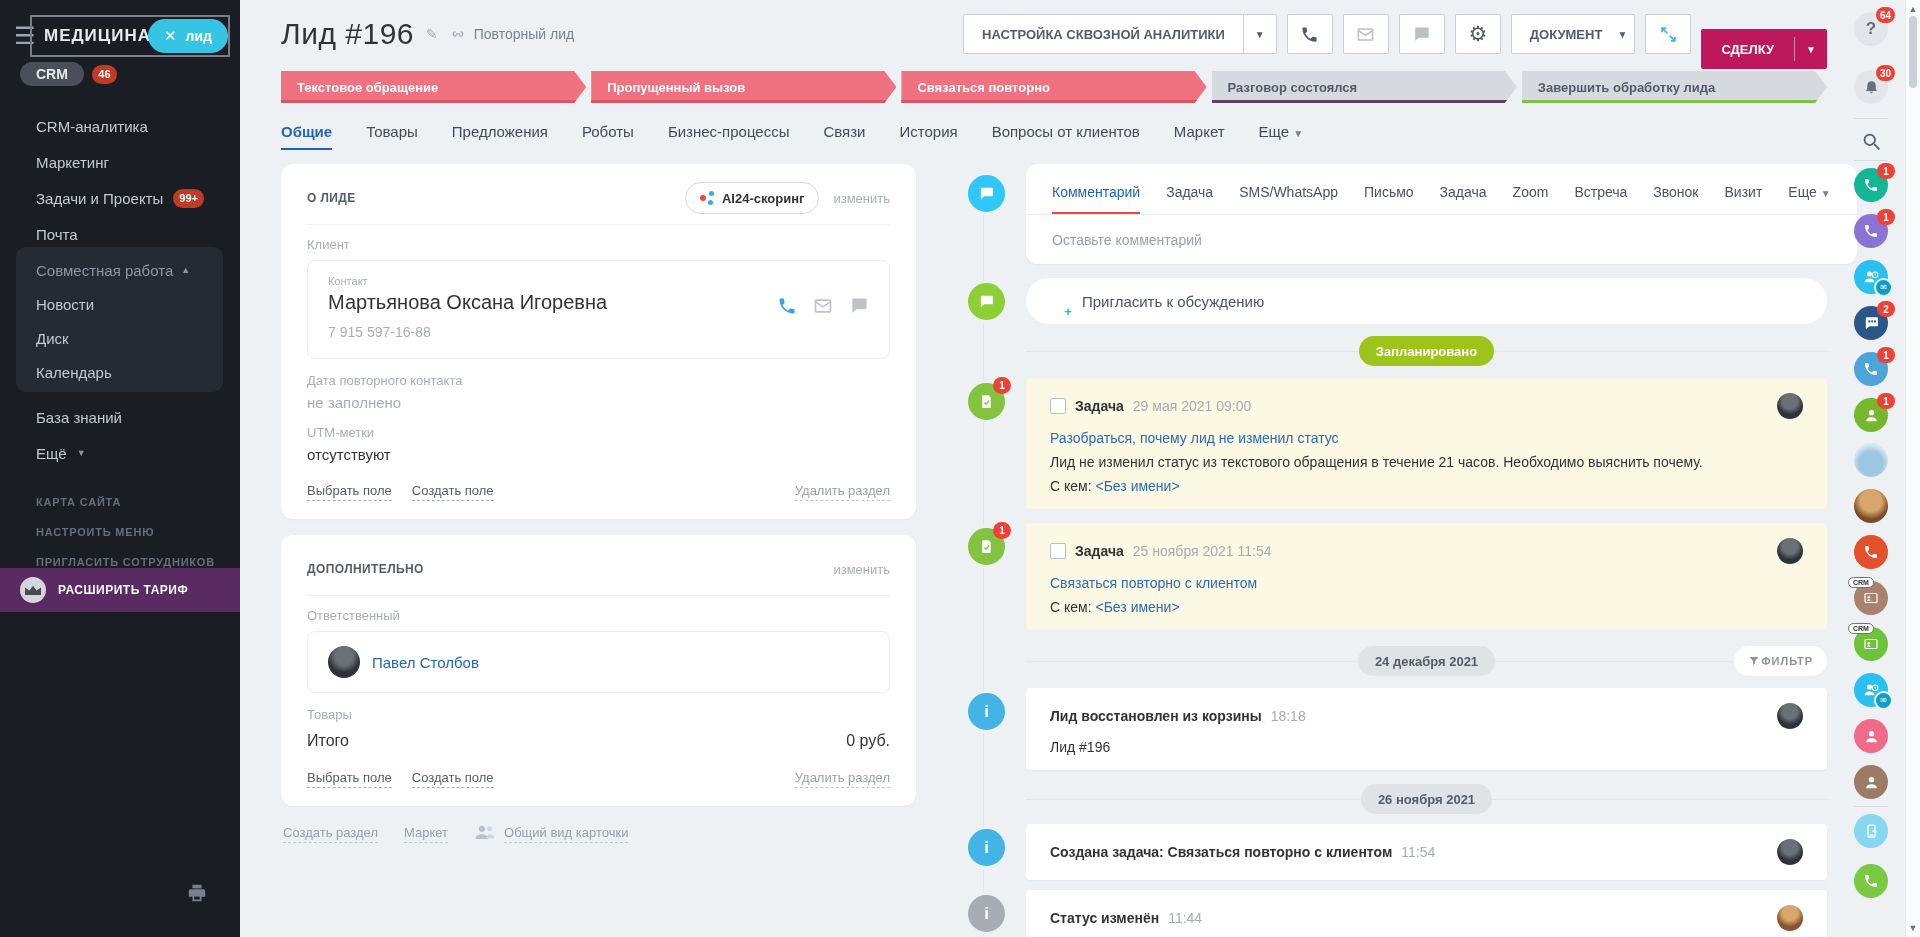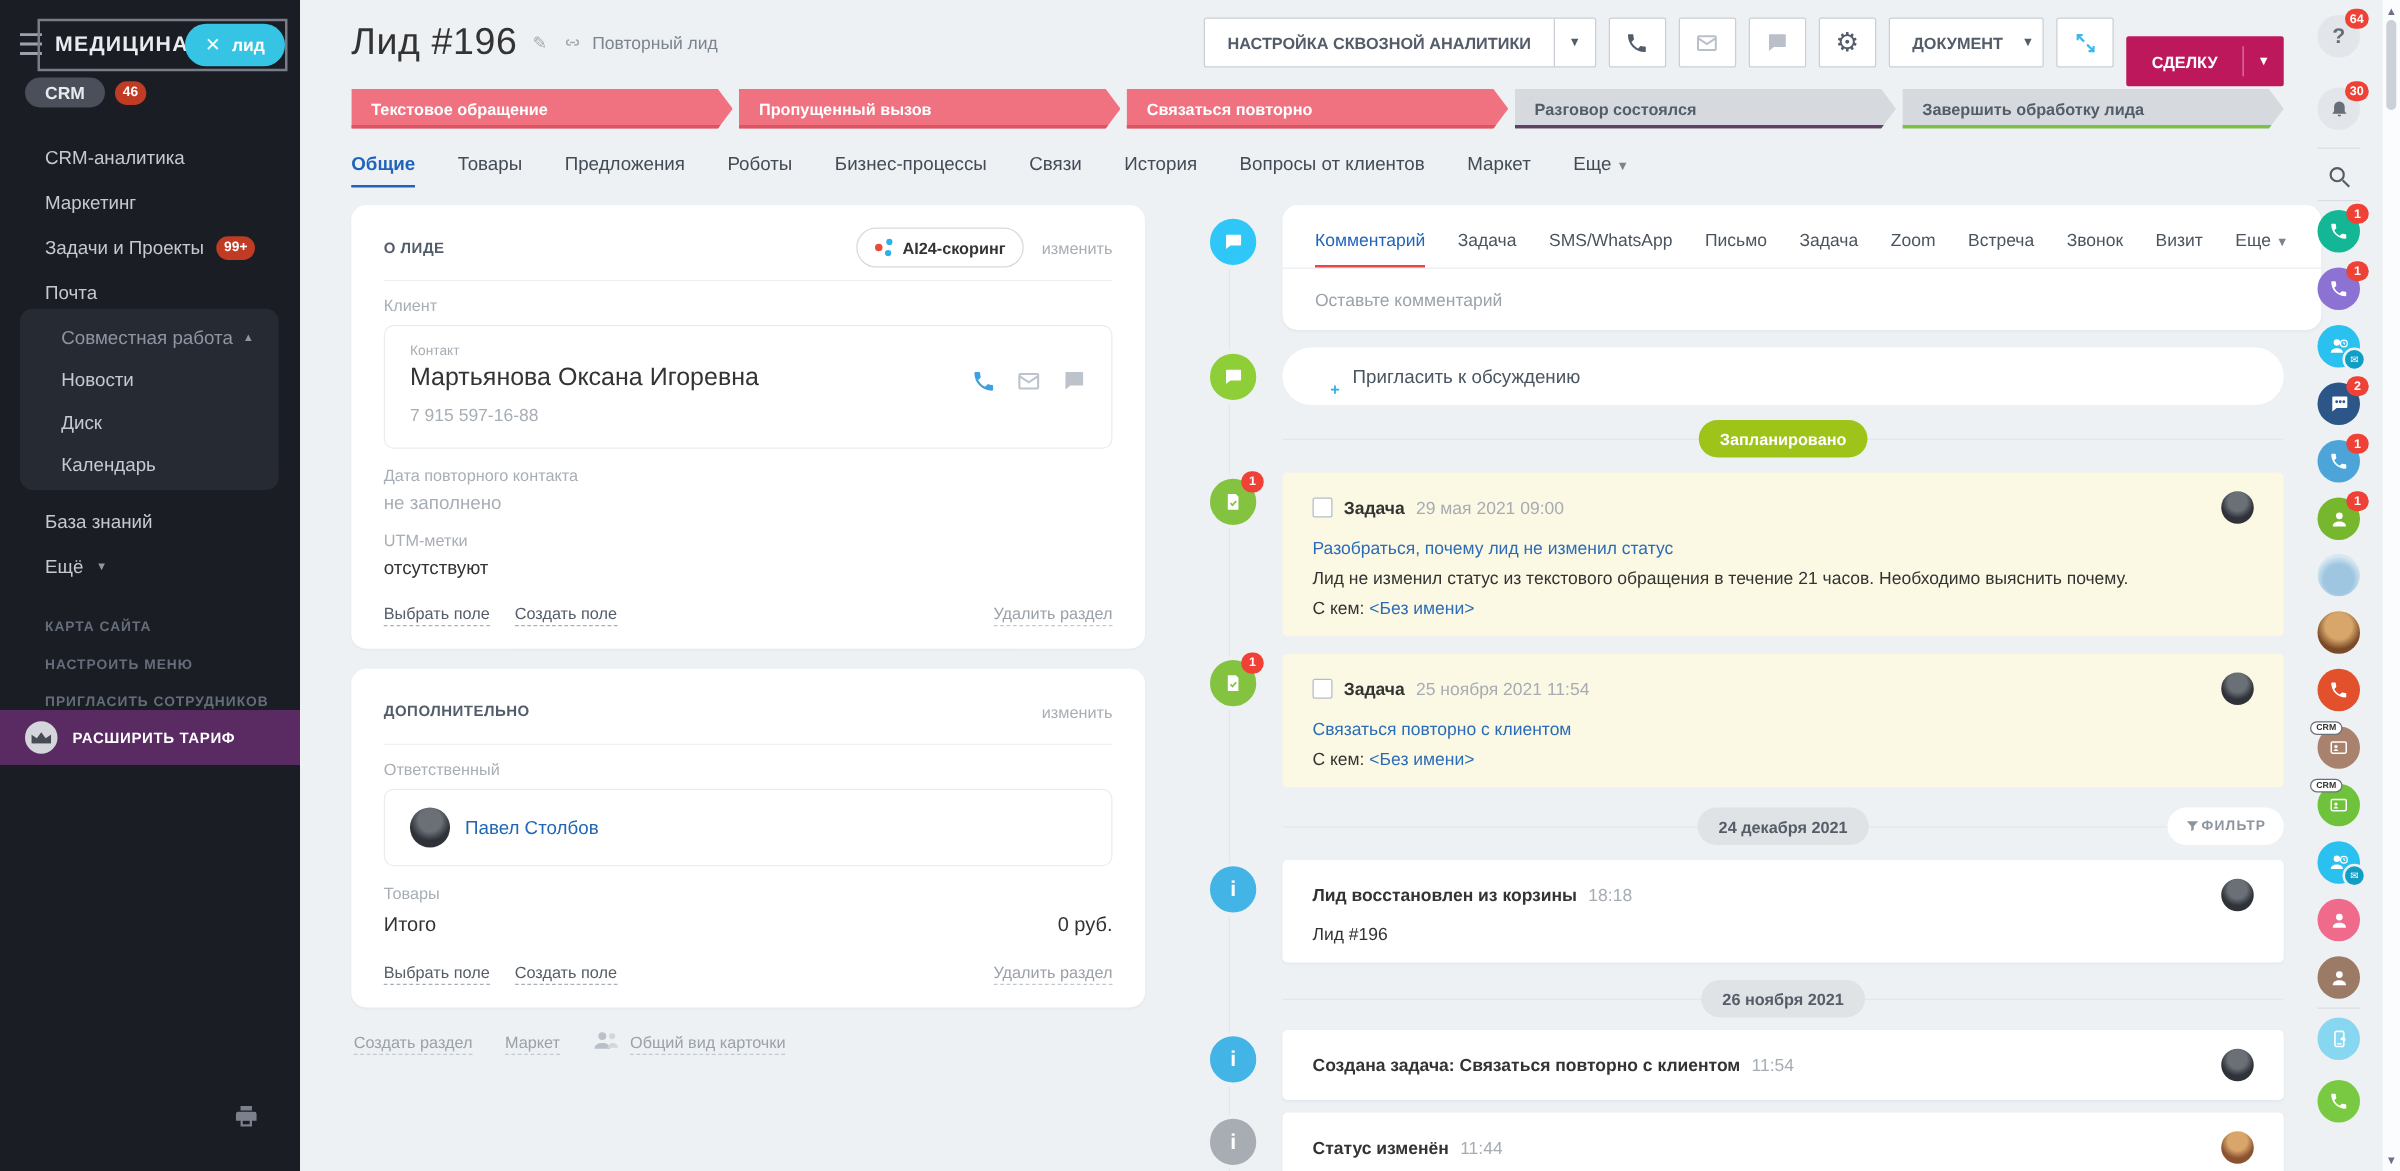--- a/index.html
+++ b/index.html
@@ -14,21 +14,21 @@
   .logo-chip{position:absolute;left:148px;top:19px;height:34px;border-radius:17px;background:#35c4e4;
              color:#fff;display:flex;align-items:center;gap:9px;padding:0 16px;font-weight:bold;font-size:14px;z-index:2;}
   .logo-chip .x{font-size:15px;font-weight:normal;}
   .crm-row{position:absolute;left:20px;top:62px;display:flex;align-items:center;gap:8px;}
   .crm-pill{background:#4a4f5a;color:#e8eaee;font-weight:bold;font-size:14px;border-radius:14px;padding:4px 16px;}
   .badge-red{background:#bf3b23;color:#fff;font-weight:bold;font-size:11px;border-radius:10px;
              min-width:13px;height:19px;display:inline-flex;align-items:center;justify-content:center;padding:0 6px;}
   .smenu{position:absolute;left:36px;font-size:15px;color:#c4c9d2;}
   .smenu .it{height:36px;display:flex;align-items:center;gap:10px;cursor:pointer;}
   .submenu-box{position:absolute;left:16px;top:247px;width:207px;height:145px;background:#262a33;border-radius:10px;}
-  .submenu-box .inner{padding:6px 0 0 33px;font-size:15px;}
+  .submenu-box .inner{padding:6px 0 0 20px;font-size:15px;}
   .submenu-box .hd{color:#8f95a2;height:34px;display:flex;align-items:center;gap:8px;cursor:pointer;}
   .submenu-box .it{color:#c4c9d2;height:34px;display:flex;align-items:center;cursor:pointer;}
   .sfoot{position:absolute;left:36px;top:487px;font-size:11px;font-weight:bold;color:#666d7a;letter-spacing:.8px;}
   .sfoot .it{height:30px;display:flex;align-items:center;cursor:pointer;}
   .upgrade{position:absolute;left:0;top:568px;width:240px;height:44px;background:#5a2a63;display:flex;
            align-items:center;gap:12px;padding-left:20px;box-sizing:border-box;color:#fff;font-weight:bold;
            font-size:12px;letter-spacing:.5px;cursor:pointer;}
   .crown-c{width:26px;height:26px;border-radius:50%;background:#d4d6dc;position:relative;flex:none;}
   .crown{position:absolute;left:5px;right:5px;top:8px;bottom:8px;background:#464b56;
          clip-path:polygon(0 100%,0 25%,28% 55%,50% 8%,72% 55%,100% 25%,100% 100%);}

